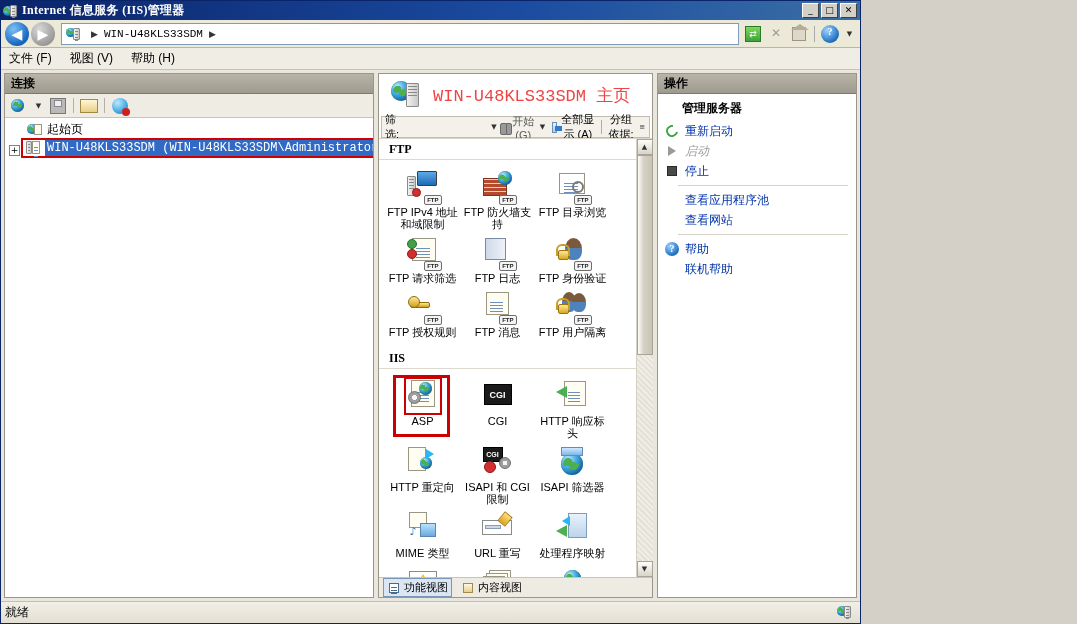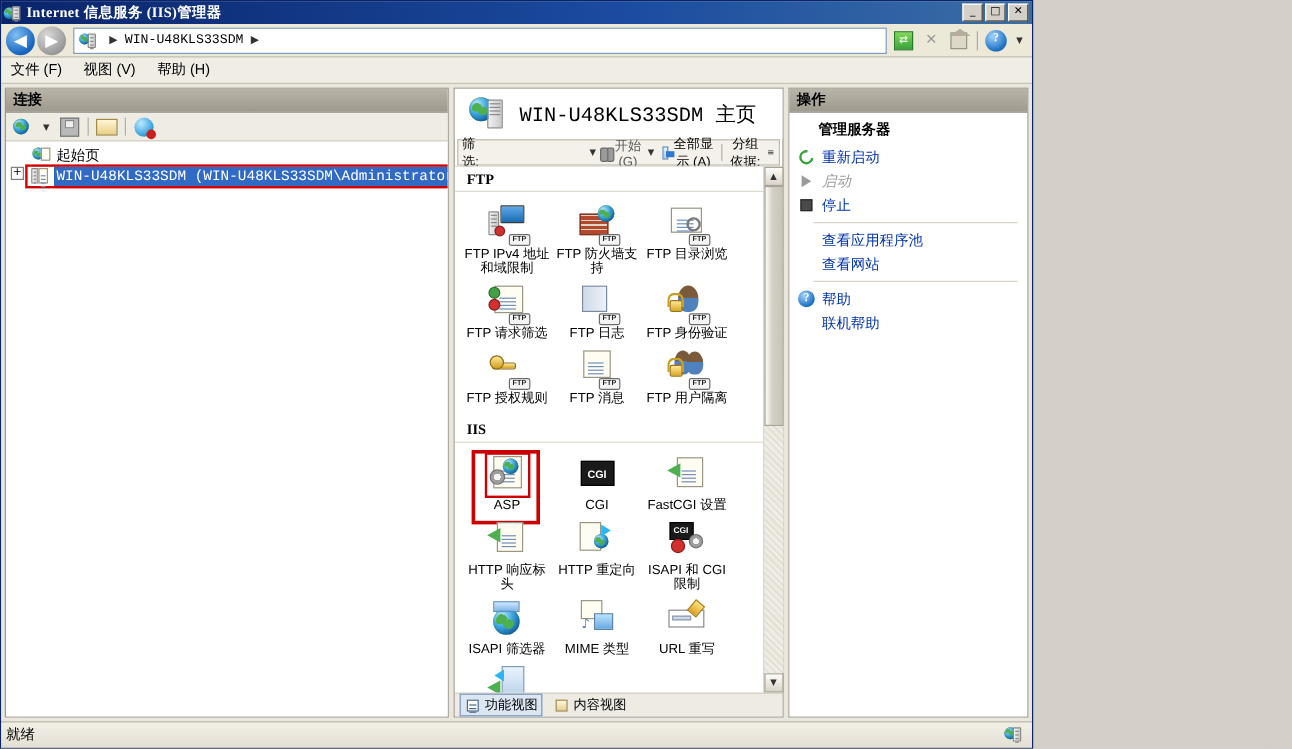--- a/index.html
+++ b/index.html
@@ -104,41 +104,41 @@
 
   
   .left-pane { width: 370px; flex: 0 0 370px; }
   .conn-toolbar {
     height: 24px; flex: 0 0 auto;
     background: #efece4; border-bottom: 1px solid #c8c4b8;
     display: flex; align-items: center; gap: 3px; padding: 0 4px;
   }
   .tb-sep { width: 1px; height: 15px; background: #b4b0a4; margin: 0 2px; }
   .tree { flex: 1 1 auto; background: #fff; padding: 3px 0 0 4px; overflow: hidden; }
-  .tnode { display: flex; align-items: flex-start; height: 17px; font-size: 12px; white-space: nowrap;}
+  .tnode { display: flex; align-items: flex-end; height: 17px; font-size: 12px; white-space: nowrap;}
   .tnode .dots { width: 18px; height: 17px; flex: 0 0 auto; position: relative; }
   .expander {
     width: 11px; height: 11px; border: 1px solid #808080; background: #fff;
     display: flex; align-items: center; justify-content: center;
     font-size: 9px; line-height: 1; flex: 0 0 auto; margin-right: 3px;
     font-family: "DejaVu Sans", sans-serif; color: #000;
   }
   .tnode .nico { width: 16px; height: 16px; margin-right: 4px; position: relative; flex: 0 0 auto;}
   .tnode .tlabel { font-family: "Liberation Mono", monospace; font-size: 12px; }
   .tnode.sel .tlabel { background: #316ac5; color: #fff; padding: 1px 2px;}
   .sel-box { outline: 2px solid #d00000; outline-offset: 0px; display:inline-flex; align-items:center;}
 
   
   .center-pane { flex: 1 1 auto; min-width: 0; }
   .cp-title {
     height: 42px; flex: 0 0 auto; display: flex; align-items: center;
     padding-left: 12px; gap: 10px; background: #fff;
   }
   .cp-title .big-ico { width: 32px; height: 32px; position: relative; }
-  .cp-title .ttext { font-size: 17px; font-family: "Liberation Mono", monospace; color: #000000; }
+  .cp-title .ttext { font-size: 17px; font-family: "Liberation Mono", monospace; color: #ef4444; }
   .filterbar {
     height: 22px; flex: 0 0 auto; margin: 0 2px;
     background: #f3f1ea; border: 1px solid #c0bcb0;
     display: flex; align-items: center; gap: 4px; padding: 0 3px;
     font-size: 11px;
   }
   .filter-input {
     width: 145px; height: 17px; background: #f3f1ea; border: none;
     display: flex; align-items: center;
   }
@@ -593,27 +593,20 @@
               <div class="ilabel">ASP</div>
             </div>
 
             <div class="cell">
               <div class="ibox">
                 <div class="cgi-box" style="left:3px;top:5px;width:28px;height:21px;">CGI</div>
               </div>
               <div class="ilabel">CGI</div>
             </div>
 
-            <div class="cell">
-              <div class="ibox">
-                <div class="page page-lines" style="left:8px;top:2px;width:22px;height:25px;"></div>
-                <div class="green-arrow" style="left:0px;top:7px;border-right-color:#4caf50;border-right-width:11px;"></div>
-              </div>
-              <div class="ilabel">FastCGI 设置</div>
-            </div>
 
             <div class="cell">
               <div class="ibox">
                 <div class="page page-lines" style="left:8px;top:2px;width:22px;height:25px;"></div>
                 <div class="green-arrow" style="left:0px;top:7px;border-right-color:#4caf50;border-right-width:11px;"></div>
               </div>
               <div class="ilabel">HTTP 响应标头</div>
             </div>
 
             <div class="cell">

